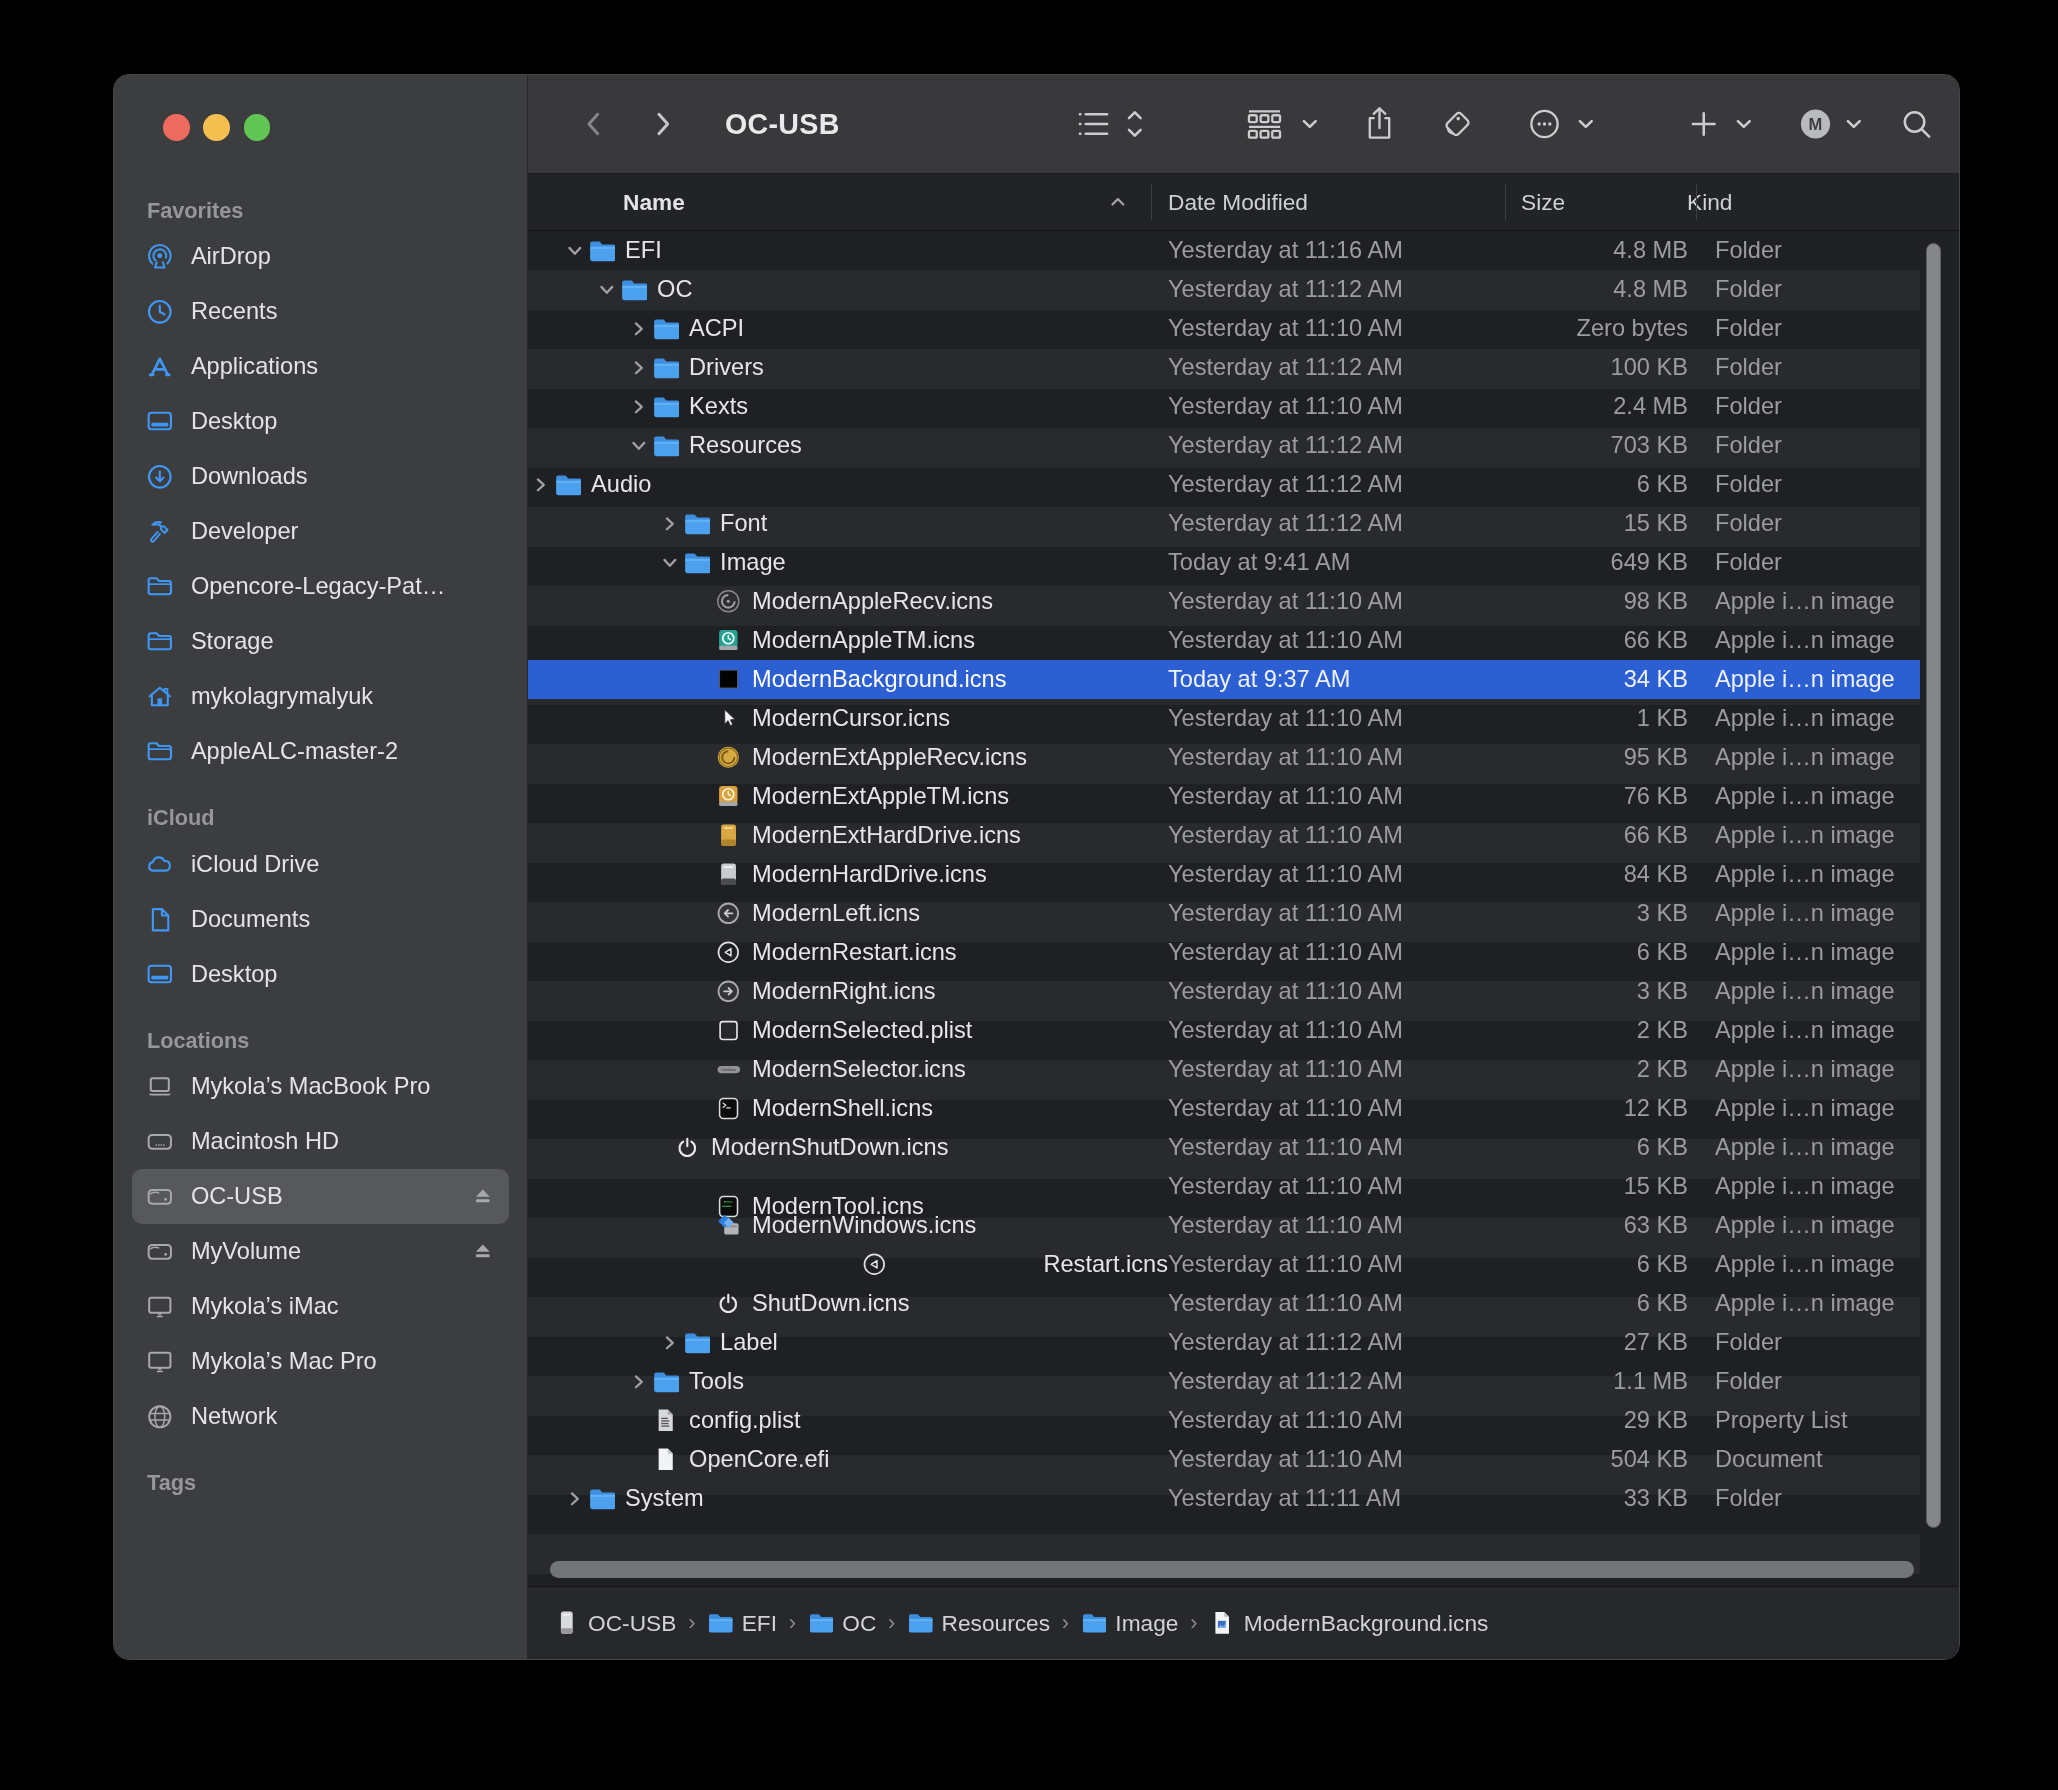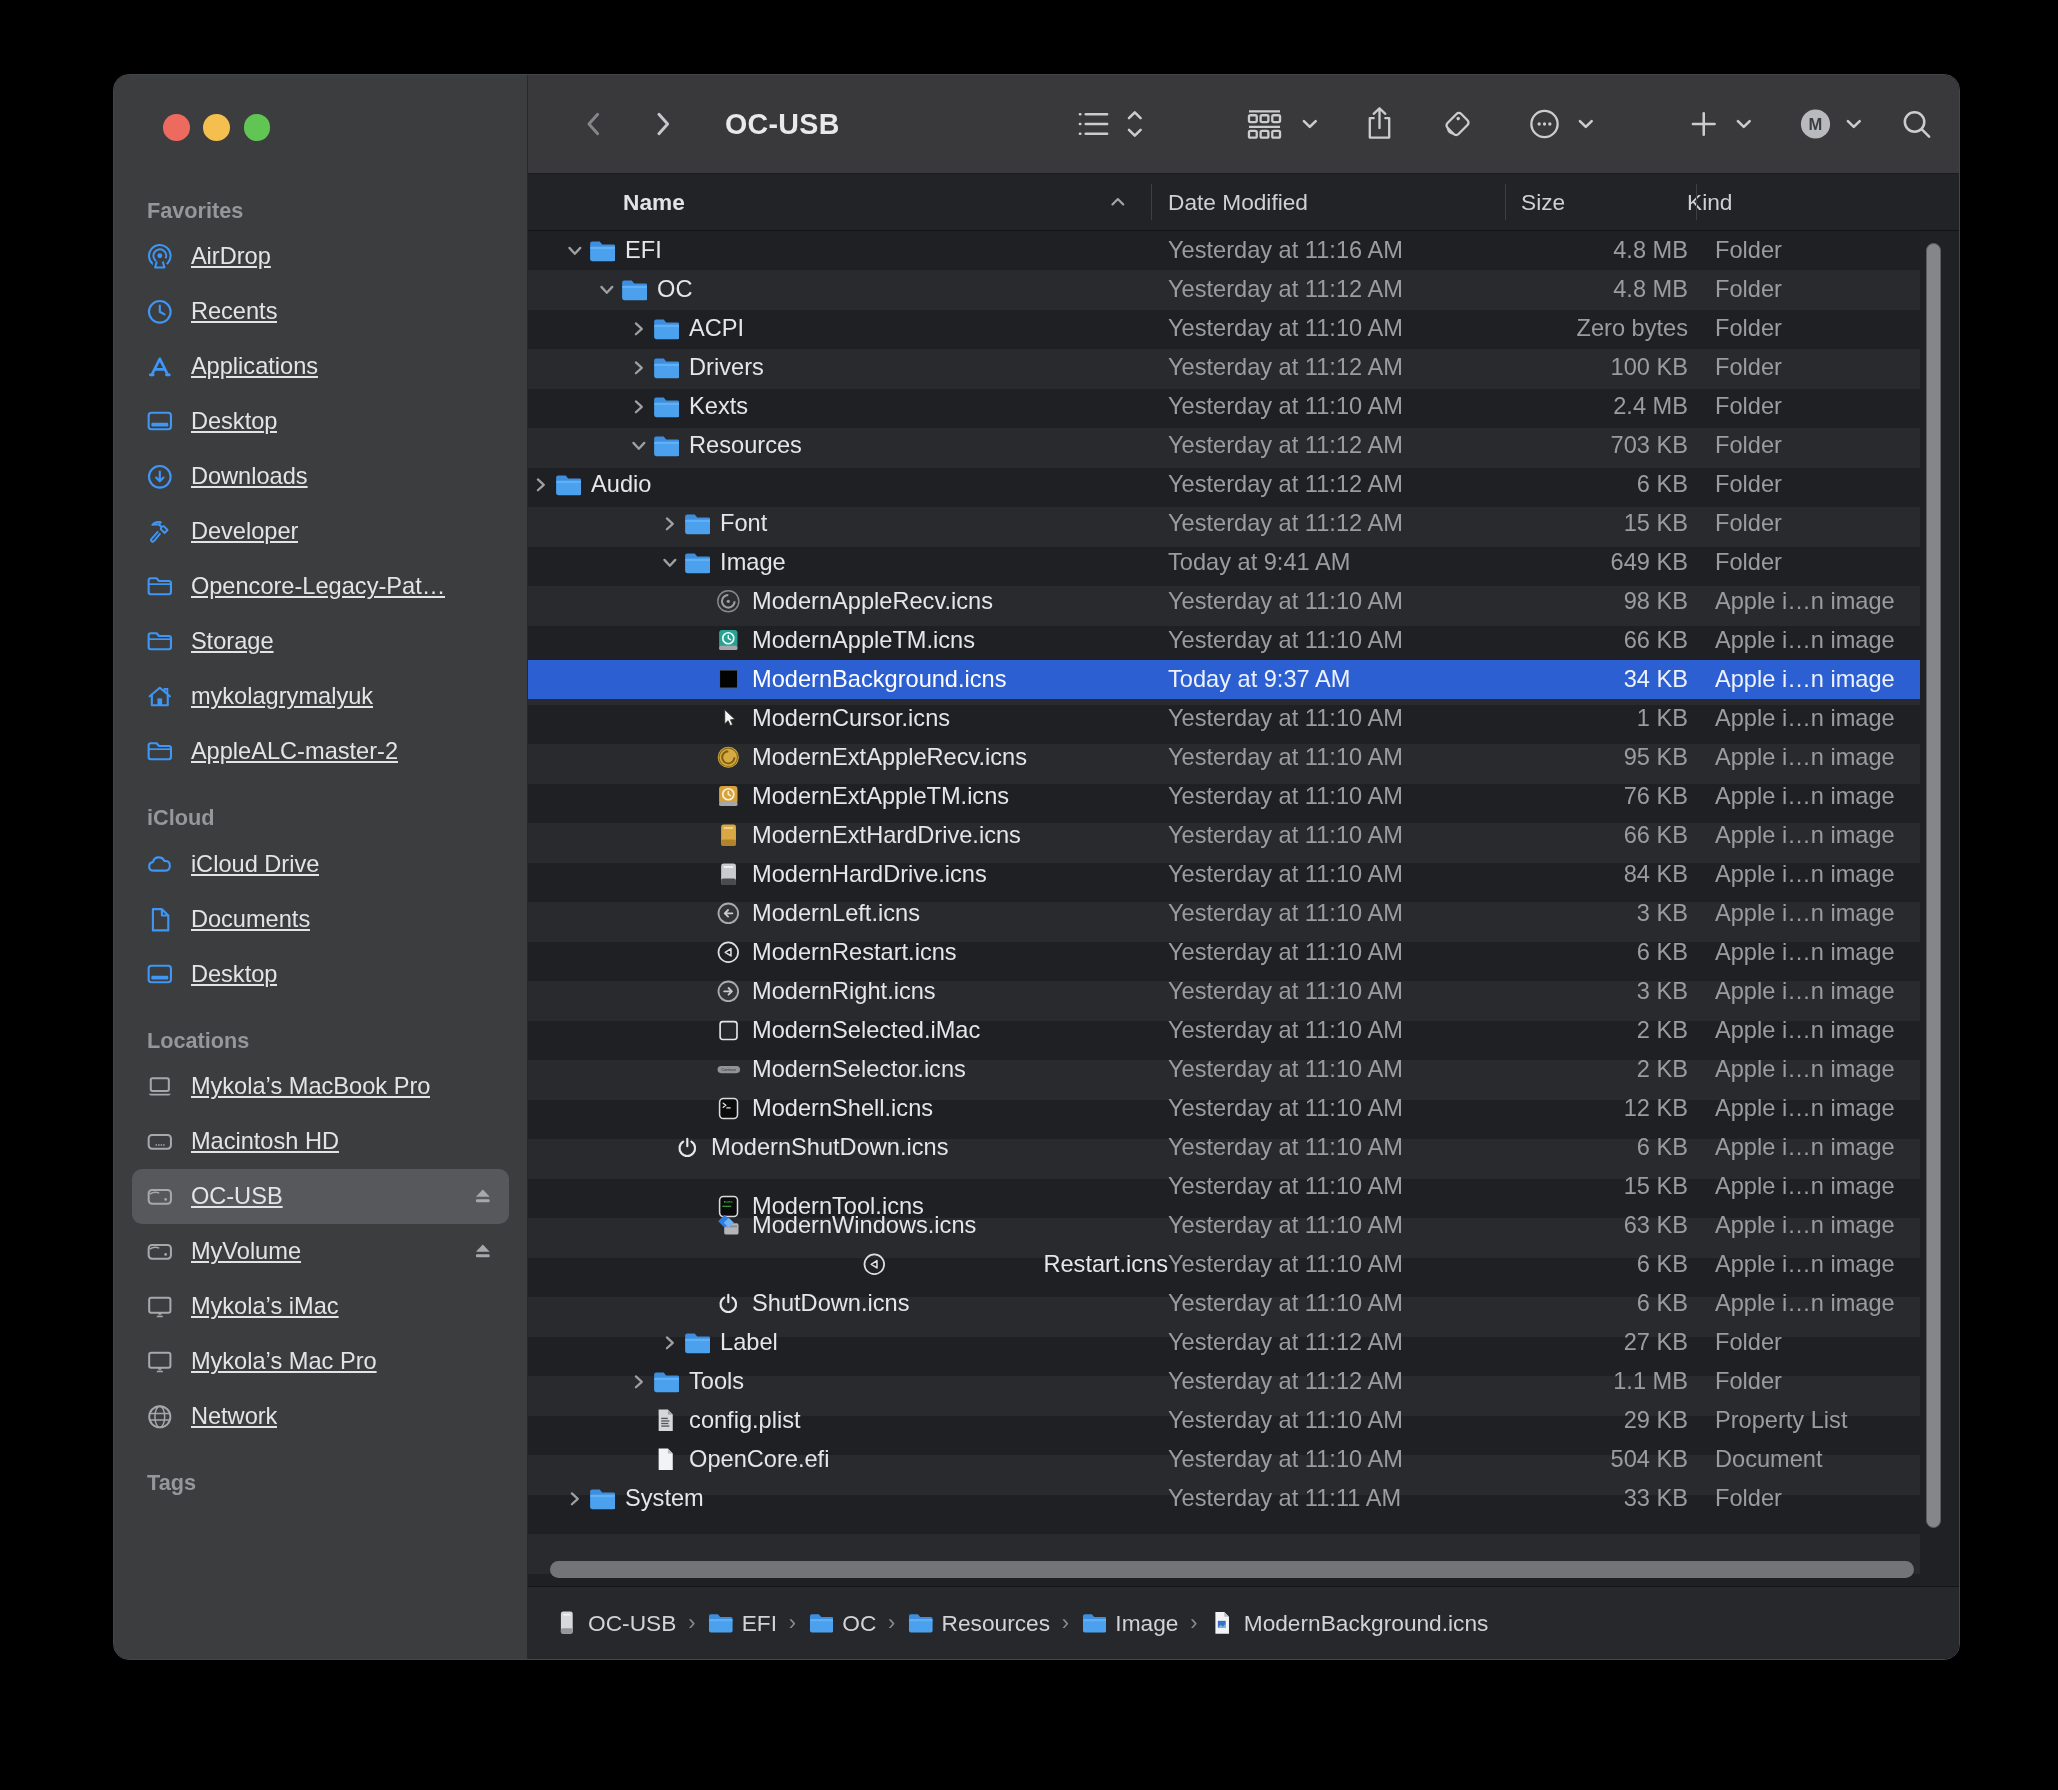--- a/index.html
+++ b/index.html
@@ -23,21 +23,21 @@
 
   .sb-section-label {
     color:#96979b; font-size:21.7px; font-weight:700; padding:0 0 5.9px 33px; margin-top:25.6px;
   }
   .sb-item {
     height:55px; display:flex; align-items:center; margin:0 17.7px; padding:0 13.8px;
     border-radius:9.9px; color:#e4e4e7; font-size:23.6px; position:relative;
   }
   .sb-item.selected { background:#57585b; }
   .sb-item .sb-ico { width:29.6px; height:29.6px; margin-right:15.8px; flex:0 0 29.6px; display:flex; align-items:center; justify-content:center; }
-  .sb-item .sb-label { white-space:nowrap; overflow:hidden; text-overflow:ellipsis;text-decoration:underline; }
+  .sb-item .sb-label { white-space:nowrap; overflow:hidden; text-overflow:ellipsis; }
   .sb-item .eject { margin-left:auto; width:25.6px; height:25.6px; }
 
   
   #main { flex:1 1 auto; display:flex; flex-direction:column; position:relative; background:#202124; }
 
   #toolbar {
     height:99px; flex:0 0 99px; background:#39393b; position:relative;
     border-bottom:1px solid #1c1c1e;
   }
   .tb { position:absolute; top:50%; transform:translateY(-50%); display:flex; align-items:center; }
@@ -813,21 +813,21 @@
             <span class="rc rc-kind">Apple i…n image</span>
           </div>
           <div class="row">
             <span class="rc rc-name" style="padding-left: 161px; width: 640px;">
               <span class="chev-box"></span>
               <span class="f-ico">
                 <svg width="26.6" height="26.6" viewBox="0 0 26 26">
                   <rect x="5" y="4.5" width="16.5" height="17.5" rx="2.6" fill="rgba(255,255,255,.04)" stroke="#e6e6e9" stroke-width="1.6"></rect>
                 </svg>
               </span>
-              <span>ModernSelected.iMac</span>
+              <span>ModernSelected.plist</span>
             </span>
             <span class="rc rc-date">Yesterday at 11:10 AM</span>
             <span class="rc rc-size">2 KB</span>
             <span class="rc rc-kind">Apple i…n image</span>
           </div>
           <div class="row">
             <span class="rc rc-name" style="padding-left: 161px; width: 640px;">
               <span class="chev-box"></span>
               <span class="f-ico">
                 <svg width="29.6" height="26.6" viewBox="0 0 26 26" style="font-size:24px">

